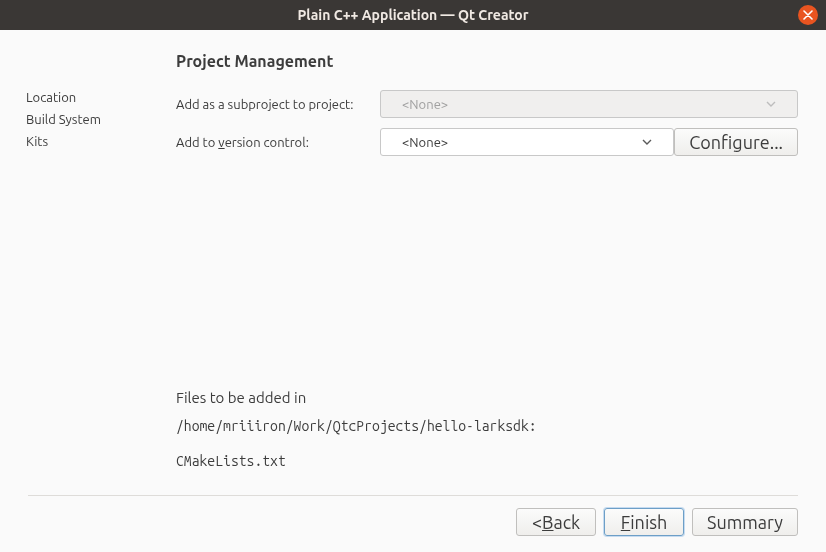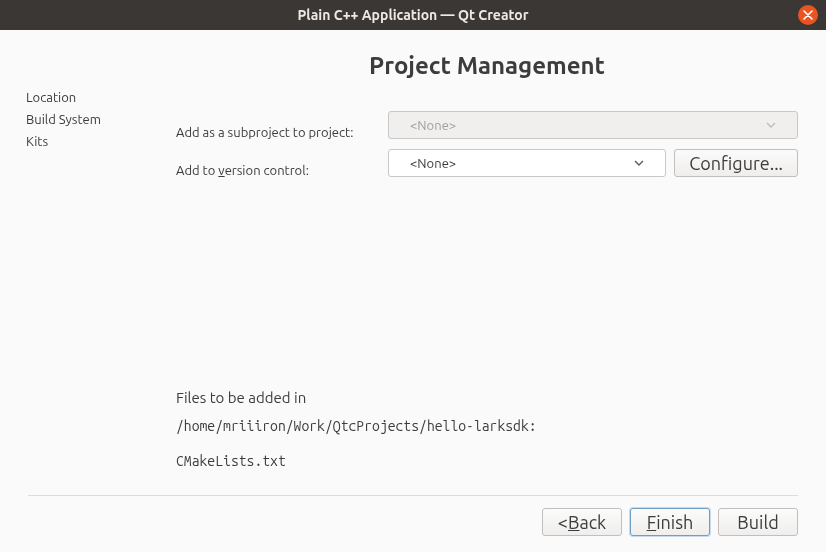--- a/index.html
+++ b/index.html
@@ -72,30 +72,28 @@
       margin-left: -18px;
     }
     .sidebar-item.current { font-weight: 400; }
     .main {
       flex: 1;
       padding: 12px 28px 10px 16px;
       display: flex;
       flex-direction: column;
     }
     h1 {
-      font-size: 24px;
+      font-size: 16px;
       font-weight: 700;
-      margin-bottom: 32px;
-      text-align: center;
+      margin-bottom: 20px;
     }
     .form-row {
       display: flex;
-      align-items: flex-end;
+      align-items: center;
       margin-bottom: 10px;
-      gap: 8px;
     }
     .form-label {
       width: 204px;
     }
     .underline-char { text-decoration: underline; }
     .select {
       flex: 1;
       height: 28px;
       border: 1px solid #c8c8c8;
       border-radius: 3px;
@@ -235,17 +233,17 @@
       <div class="button">
         <span>&lt; </span>
           <span class="underline-char">B</span>
           <span>ack</span>
       </div>
       <div class="button primary">
         <span class="underline-char">F</span>
           <span>inish</span>
       </div>
       <div class="button">
-        <span>Build</span>
+        <span>Summary</span>
       </div>
     </div>
   </div>
 </div>
 
 </body></html>

